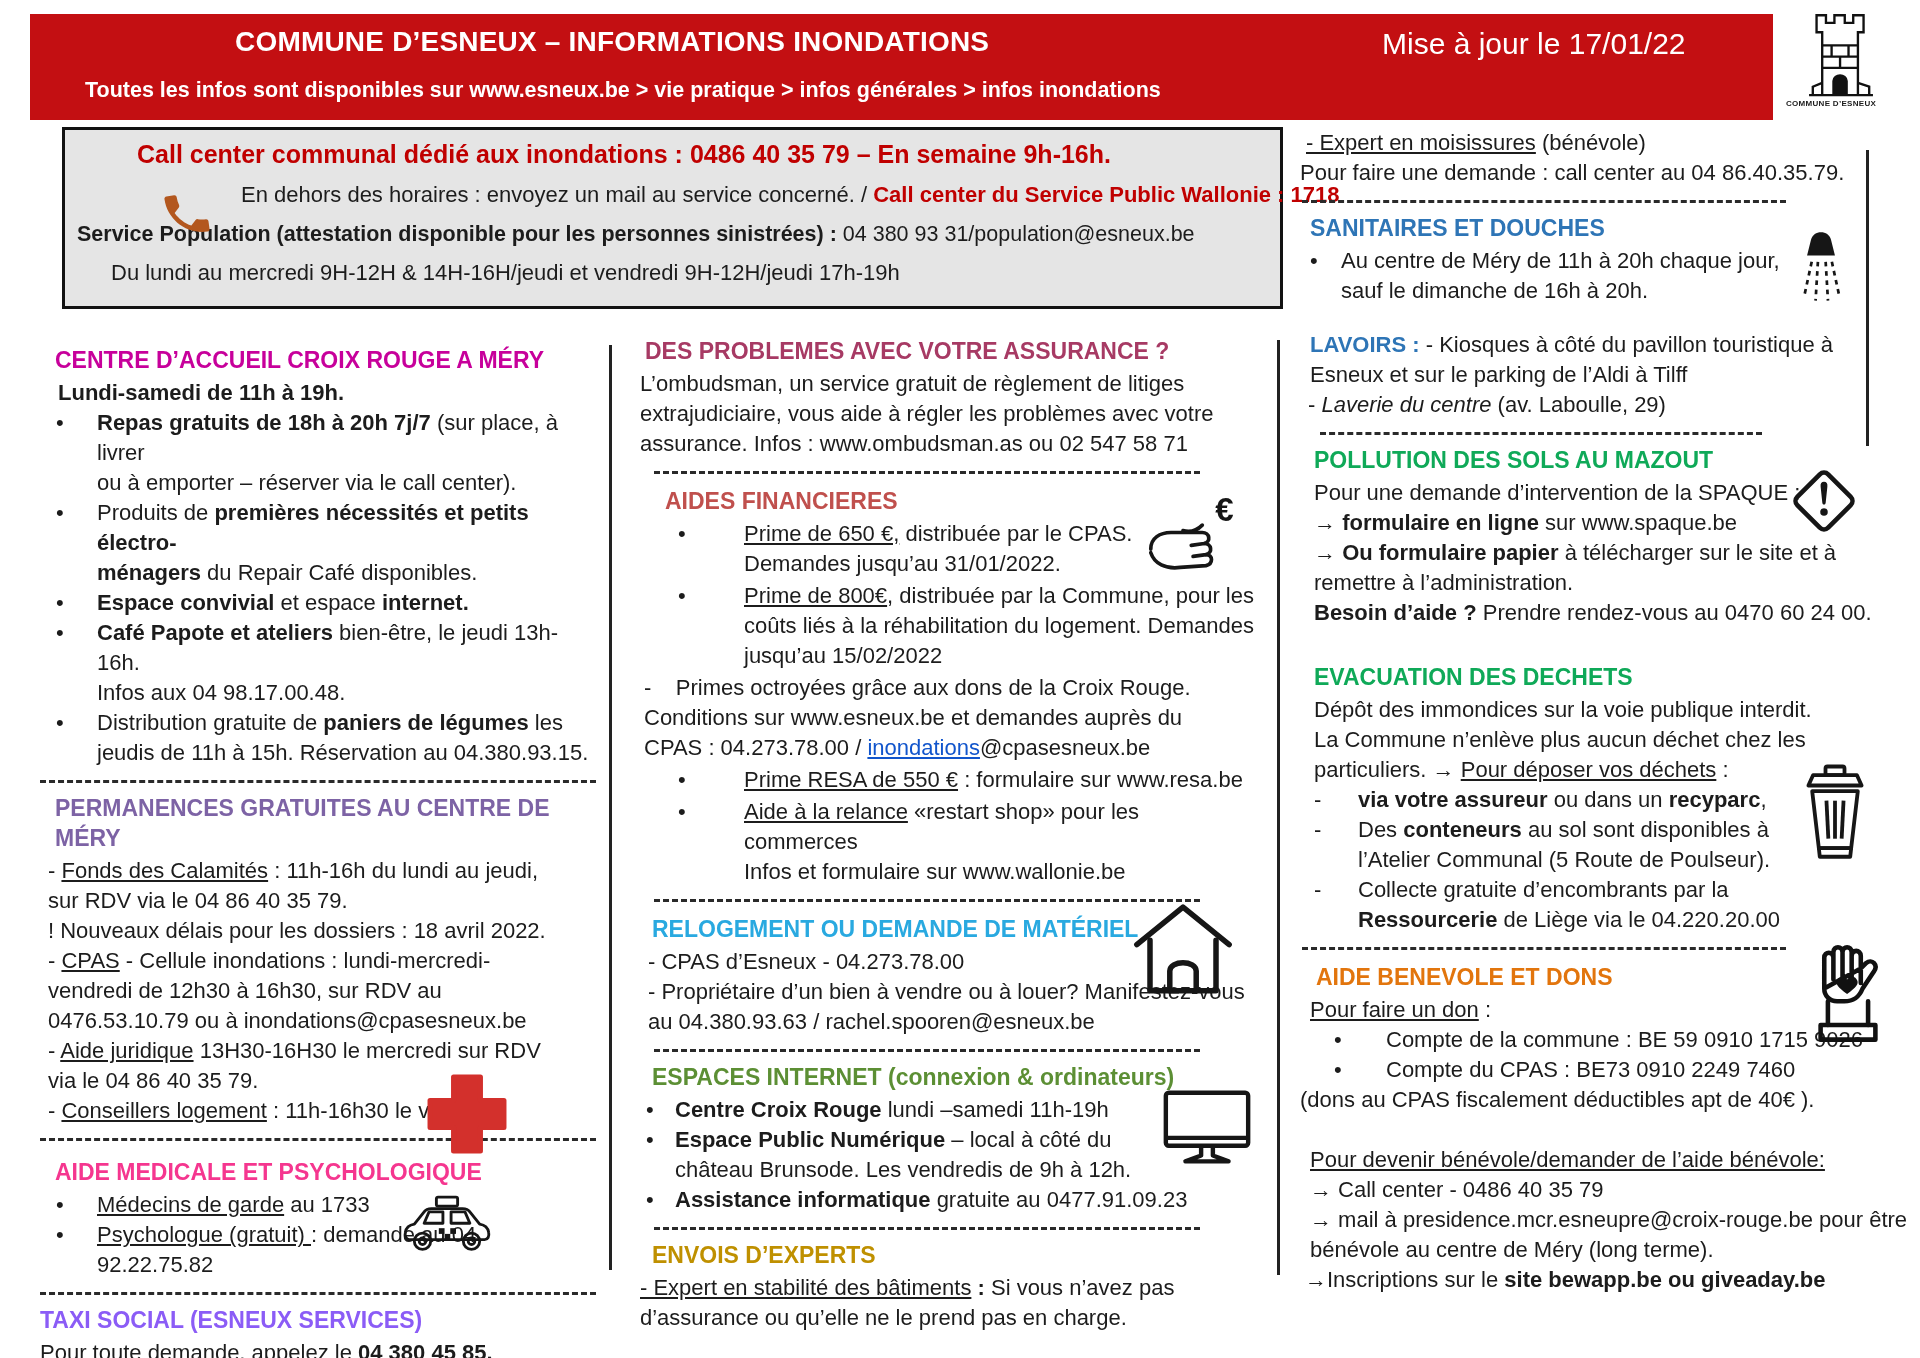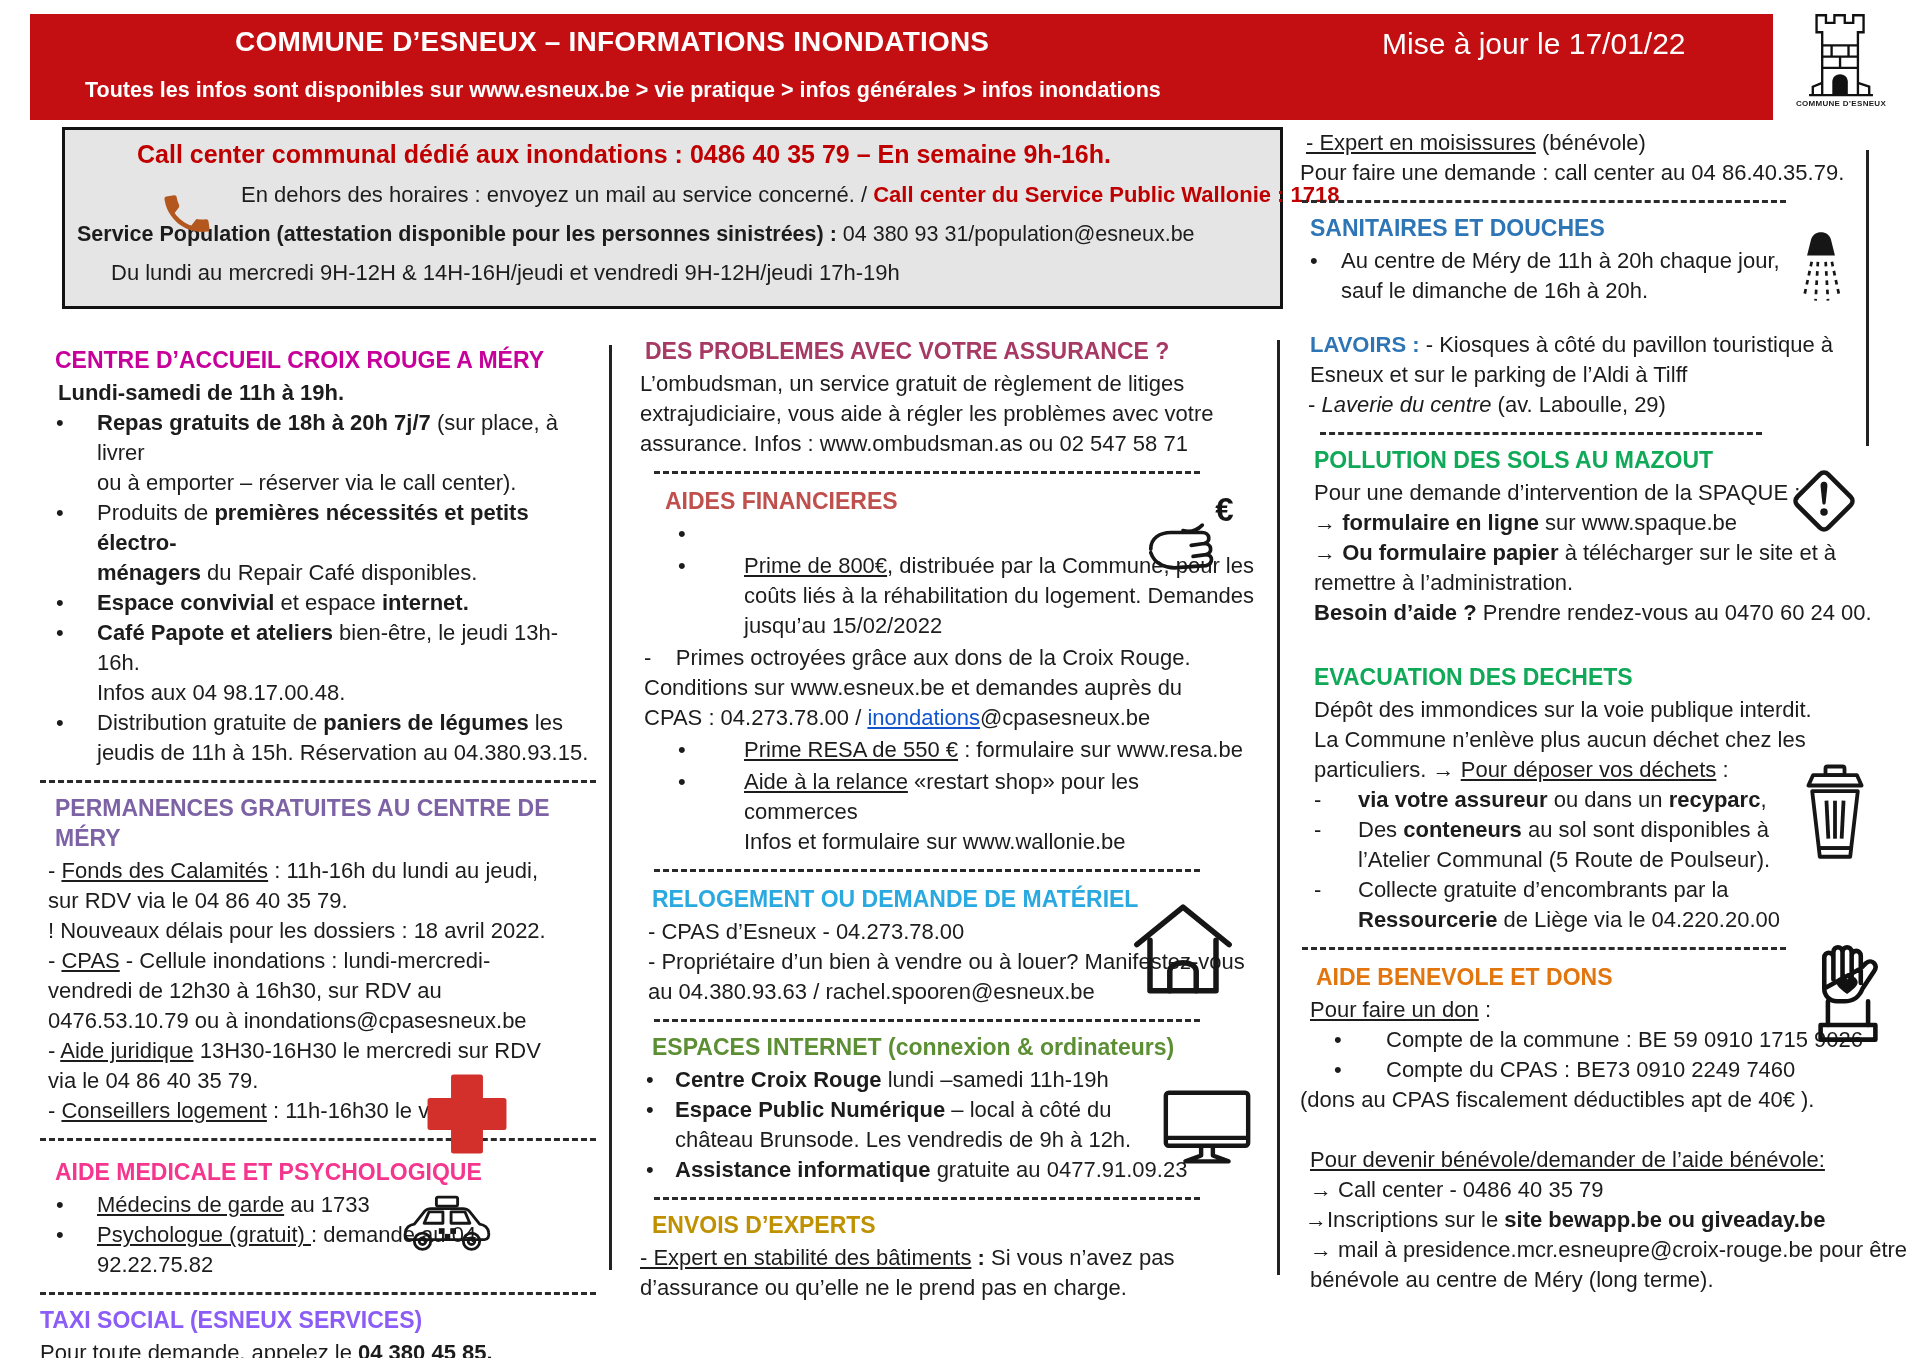--- a/index.html
+++ b/index.html
@@ -5,21 +5,21 @@
   html,body{margin:0;padding:0;background:#fff;}
   #stage{position:relative;width:1920px;height:1358px;background:#ffffff;overflow:hidden;
          font-family:"Liberation Sans",sans-serif;color:#1C1C1C;}
   
   .redbar{position:absolute;left:30px;top:14px;width:1743px;height:106px;background:var(--header-red,#C30F12);}
   .hdr-title{position:absolute;left:205px;top:12px;font-size:28px;font-weight:700;color:#fff;letter-spacing:.2px;}
   .hdr-updated{position:absolute;left:1352px;top:13px;font-size:30px;font-weight:400;color:#fff;}
   .hdr-sub{position:absolute;left:55px;top:64px;font-size:21.5px;font-weight:700;color:#fff;}
   .logo{position:absolute;left:1795px;top:4px;width:92px;height:94px;}
   .logo svg{width:100%;height:100%;}
-  .logo-caption{position:absolute;left:1786px;top:99px;width:110px;text-align:center;font-size:8px;font-weight:700;letter-spacing:.3px;}
+  .logo-caption{position:absolute;left:1786px;top:99px;width:110px;text-align:left;font-size:8px;font-weight:700;letter-spacing:.3px;}
   
   .callbox{position:absolute;left:62px;top:127px;width:1221px;height:182px;background:#e5e5e5;border:3px solid #121212;box-sizing:border-box;}
   .cb1{margin:10px 0 0 72px;font-size:25px;font-weight:700;color:var(--accent-red,#C00000);white-space:nowrap;}
   .cb2{margin:13px 0 12px 176px;font-size:22px;white-space:nowrap;}
   .cb2 .red{color:var(--accent-red,#C00000);font-weight:700;}
   .cb3{margin:14px 0 0 12px;font-size:21.5px;white-space:nowrap;}
   .cb4{margin:13px 12px 0 46px;font-size:22px;white-space:nowrap;}
   .phone{position:absolute;left:95px;top:57px;width:54px;height:54px;}
   .phone svg{width:100%;height:100%;}
   
@@ -135,20 +135,21 @@
     <div class="column c2" style="left: 640px; top: 336px; width: 618px;">
       <section>
         <div class="heading" style="color: rgb(167, 58, 100); padding-left: 5px;">DES PROBLEMES AVEC VOTRE ASSURANCE ?</div>
         <div class="line plain"><span class="">L’ombudsman, un service gratuit de règlement de litiges extrajudiciaire, vous aide à régler les problèmes avec votre assurance. Infos : www.ombudsman.as ou 02 547 58 71</span></div>
         <div class="sep" style="margin-left: 14px; width: 546px;"></div>
       </section>
       <section style="margin-top: 12px;">
         <div class="heading" style="color: rgb(192, 80, 77); padding-left: 25px;">AIDES FINANCIERES</div>
         <div class="line bigbullet">
           <span class="marker">•</span>
+          <span class="txt"><span class="u">Prime de 650 €,</span><span class=""> distribuée par le CPAS.</span><br><span class="">Demandes jusqu’au 31/01/2022.</span></span>
         </div>
         <div class="line bigbullet">
           <span class="marker">•</span>
           <span class="txt"><span class="u">Prime de 800€</span><span class="">, distribuée par la Commune, pour les coûts liés à la réhabilitation du logement. Demandes jusqu’au 15/02/2022</span></span>
         </div>
         <div class="line plain" style="padding-left: 4px;"><span class="">-&nbsp;&nbsp;&nbsp;&nbsp;Primes octroyées grâce aux dons de la Croix Rouge.</span><br><span class="">Conditions sur www.esneux.be et demandes auprès du</span><br><span class="">CPAS : 04.273.78.00 / </span><span class="lk">inondations</span><span class="">@cpasesneux.be</span></div>
         <div class="line bigbullet">
           <span class="marker">•</span>
           <span class="txt"><span class="u">Prime RESA de 550 €</span><span class=""> : formulaire sur www.resa.be</span></span>
         </div>
@@ -234,22 +235,22 @@
           <span class="marker">•</span>
           <span class="txt"><span class="">Compte de la commune : BE 59 0910 1715 9026</span></span>
         </div>
         <div class="line bigbullet">
           <span class="marker">•</span>
           <span class="txt"><span class="">Compte du CPAS : BE73 0910 2249 7460</span></span>
         </div>
         <div class="line plain"><span class="">(dons au CPAS fiscalement déductibles apt de 40€ ).</span></div>
         <div class="line plain" style="padding-left: 10px; margin-top: 30px;"><span class="u">Pour devenir bénévole/demander de l’aide bénévole:</span></div>
         <div class="line plain" style="padding-left: 10px;"><span class="">→ Call center - 0486 40 35 79</span></div>
+        <div class="line plain" style="padding-left: 10px;"><span class="">→ mail à presidence.mcr.esneupre@croix-rouge.be pour être bénévole au centre de Méry (long terme).</span></div>
         <div class="line plain" style="padding-left: 5px;"><span class="">→</span><span class="">Inscriptions sur le </span><span class="b">site bewapp.be ou giveaday.be</span></div>
-        <div class="line plain" style="padding-left: 10px;"><span class="">→ mail à presidence.mcr.esneupre@croix-rouge.be pour être bénévole au centre de Méry (long terme).</span></div>
       </section>
     </div>
     <div class="page-icon" style="left: 425px; top: 1066px; width: 84px; height: 96px;"><svg viewBox="0 0 100 100">
         <path d="M34 6 h32 v28 h28 v32 h-28 v28 h-32 v-28 h-28 v-32 h28 z" fill="#D3302C" stroke="#D3302C" stroke-width="6" stroke-linejoin="round"></path>
       </svg></div>
     <div class="page-icon" style="left: 398px; top: 1192px; width: 98px; height: 74px;"><svg viewBox="0 0 120 82" fill="none" stroke="#161616" stroke-width="3.5" stroke-linejoin="round">
         <rect x="47" y="2" width="26" height="11" rx="2"></rect>
         <path d="M14 54 C10 54 8 50 9 45 C10 39 14 36 20 35 L32 20 C34 17 37 16 41 16 L79 16 C83 16 86 17 88 20 L100 35 C106 36 110 39 111 45 C112 50 110 54 106 54 Z"></path>
         <path d="M38 20 L32 34 L55 34 L55 20 Z"></path>
         <path d="M65 20 L65 34 L88 34 L82 20 Z"></path>

